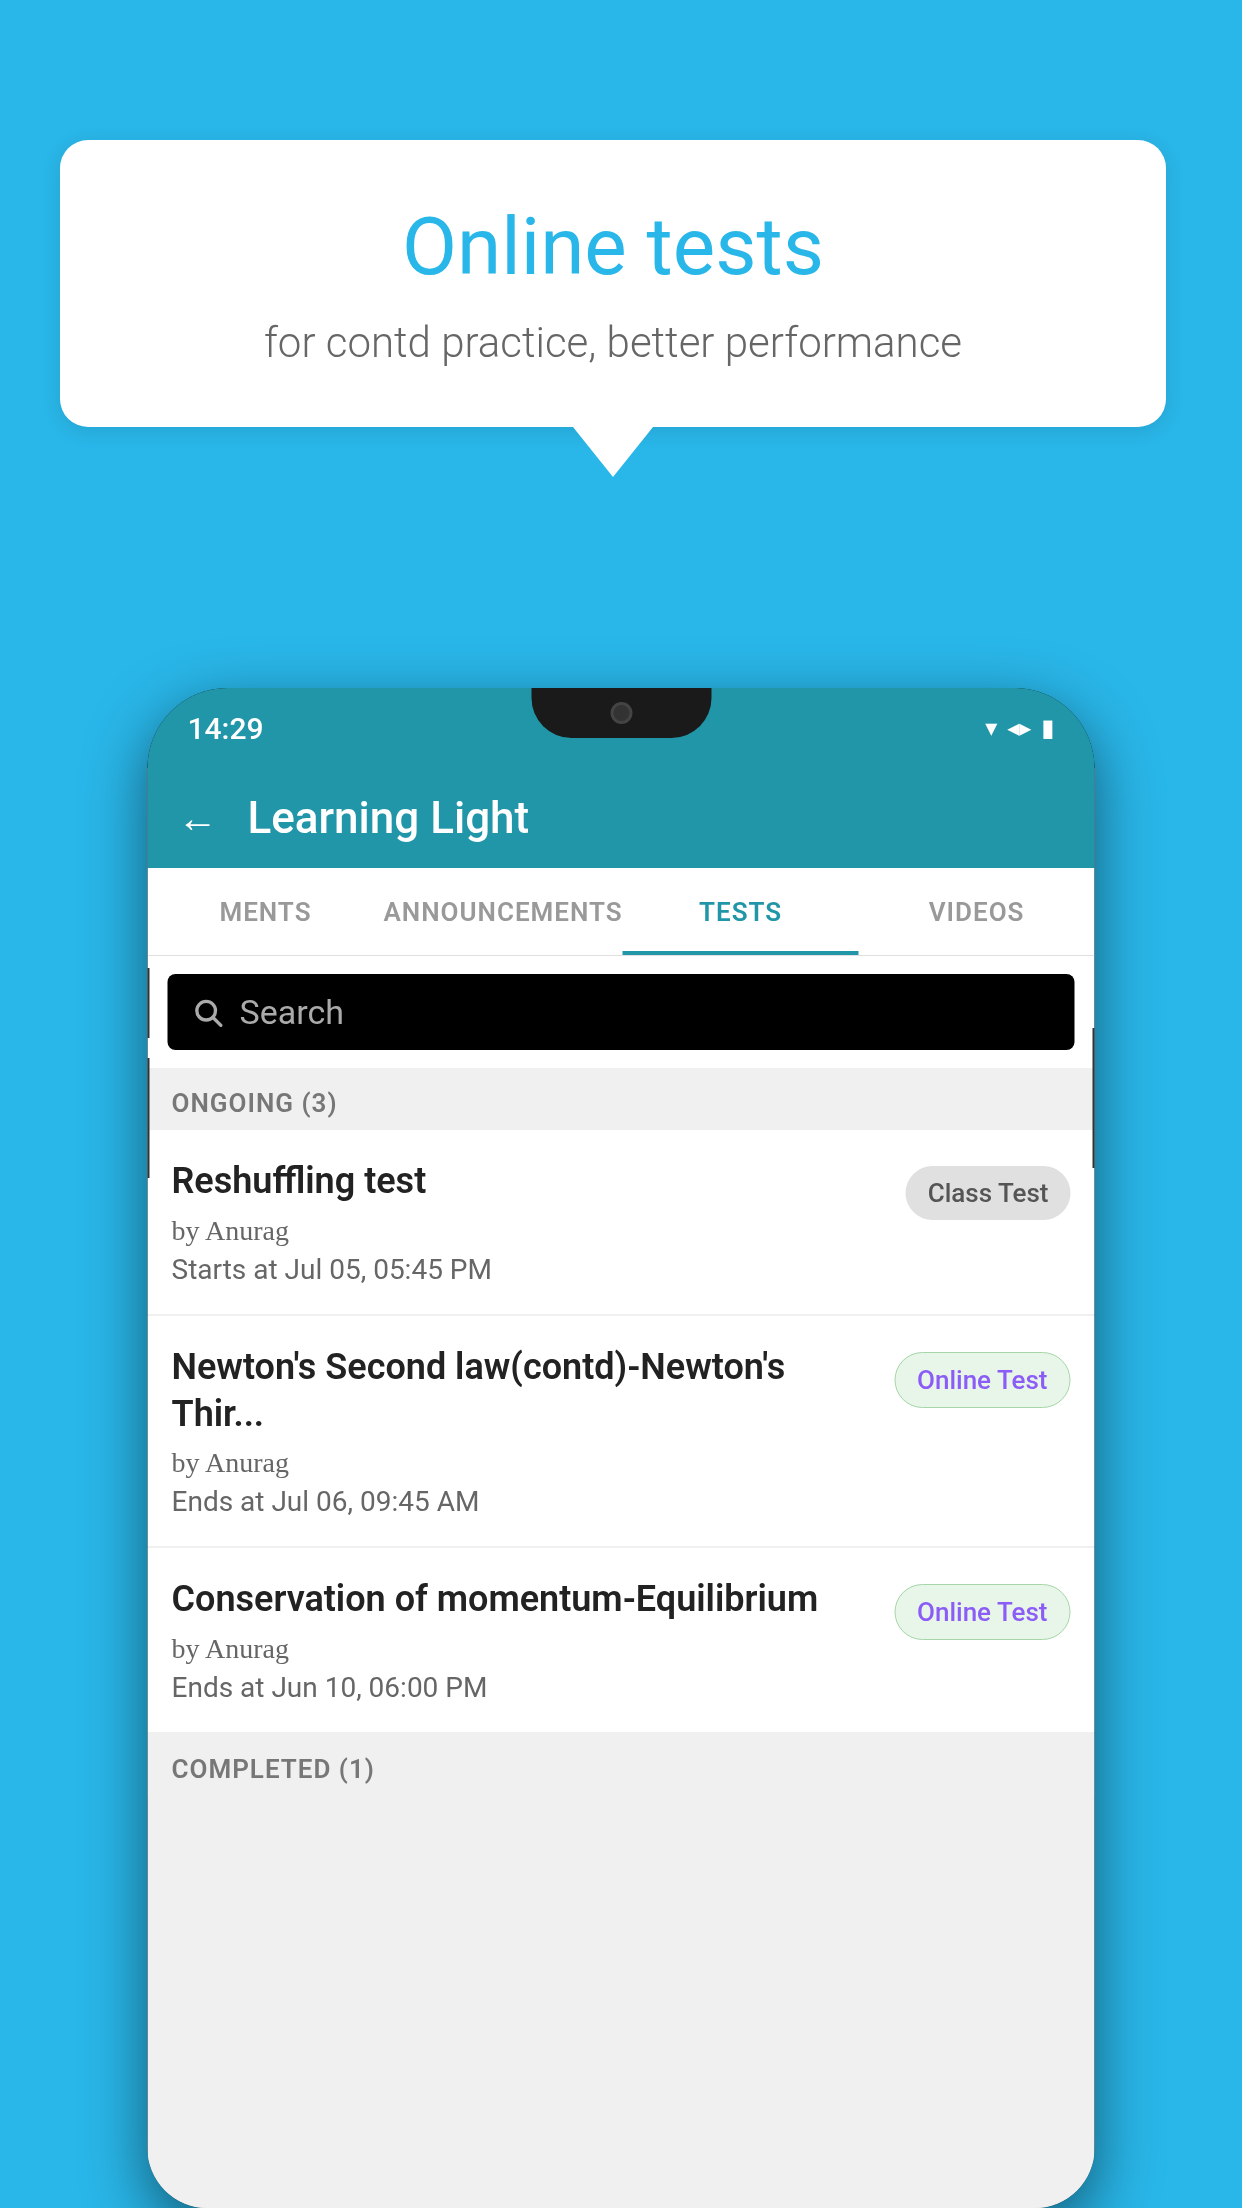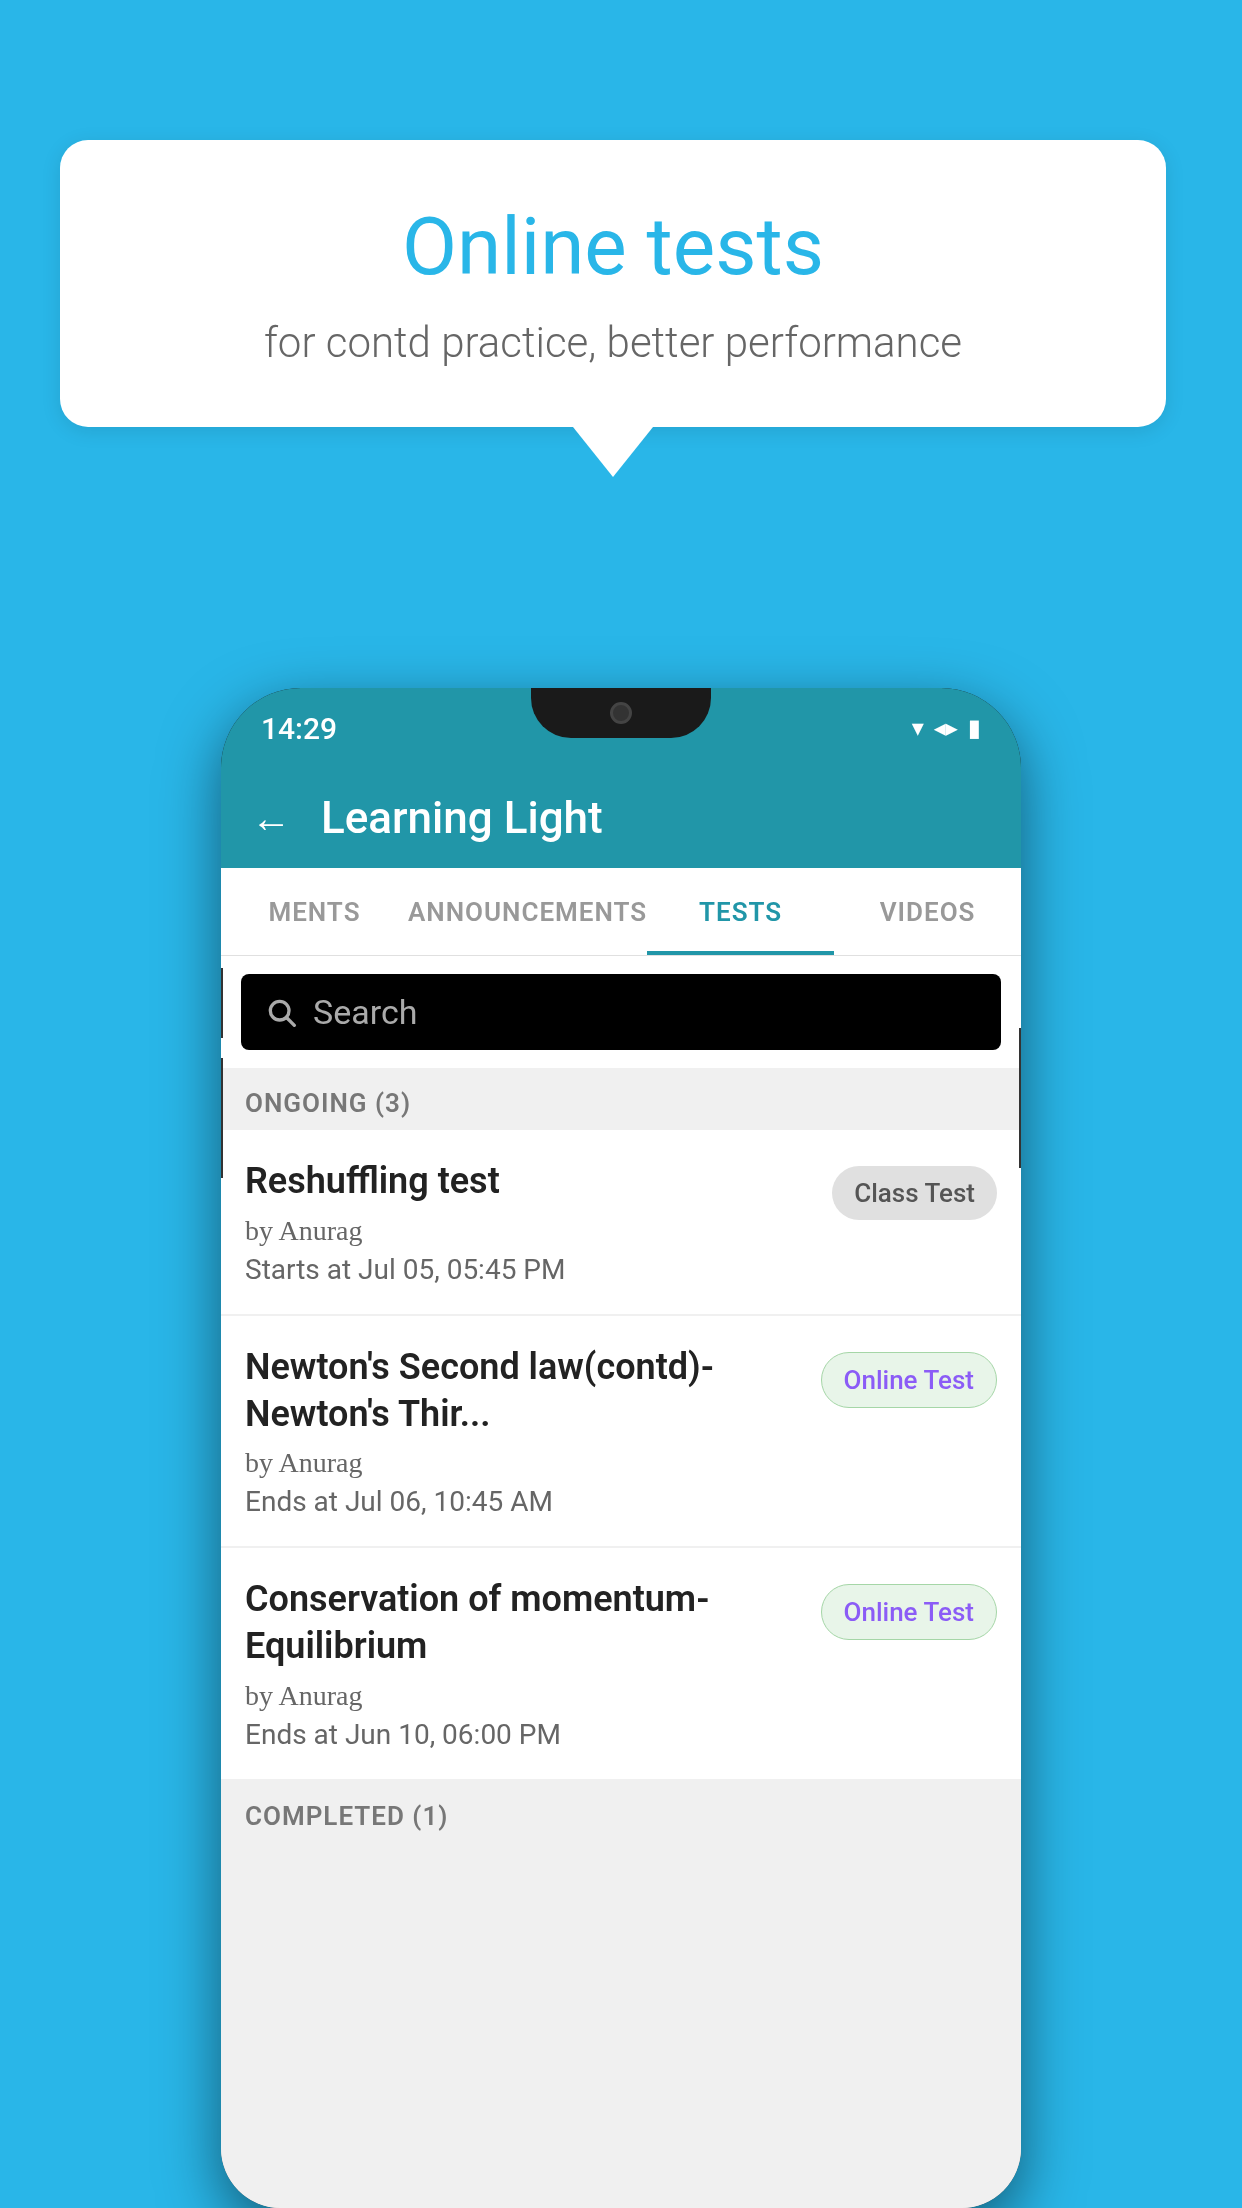--- a/index.html
+++ b/index.html
@@ -55,21 +55,21 @@
       border-top: 50px solid white;
       margin-top: 0;
     }
 
     
     .phone-frame {
       position: absolute;
       bottom: 0;
       left: 50%;
       transform: translateX(-50%);
-      width: 800px;
+      width: 947px;
       height: 1520px;
       background: #1a1a1a;
       border-radius: 80px 80px 60px 60px;
       box-shadow: 0 20px 60px rgba(0,0,0,0.5);
       overflow: hidden;
       display: flex;
       flex-direction: column;
     }
 
     
@@ -414,21 +414,21 @@
           <div class="test-author">by Anurag</div>
           <div class="test-time">Starts at  Jul 05, 05:45 PM</div>
         </div>
         <div class="test-badge badge-class">Class Test</div>
       </div>
 
       <div class="test-card">
         <div class="test-info">
           <div class="test-title">Newton's Second law(contd)-Newton's Thir...</div>
           <div class="test-author">by Anurag</div>
-          <div class="test-time">Ends at  Jul 06, 10:45 AM</div>
+          <div class="test-time">Ends at  Jul 06, 09:45 AM</div>
         </div>
         <div class="test-badge badge-online">Online Test</div>
       </div>
 
       <div class="test-card">
         <div class="test-info">
           <div class="test-title">Conservation of momentum-Equilibrium</div>
           <div class="test-author">by Anurag</div>
           <div class="test-time">Ends at  Jun 10, 06:00 PM</div>
         </div>

